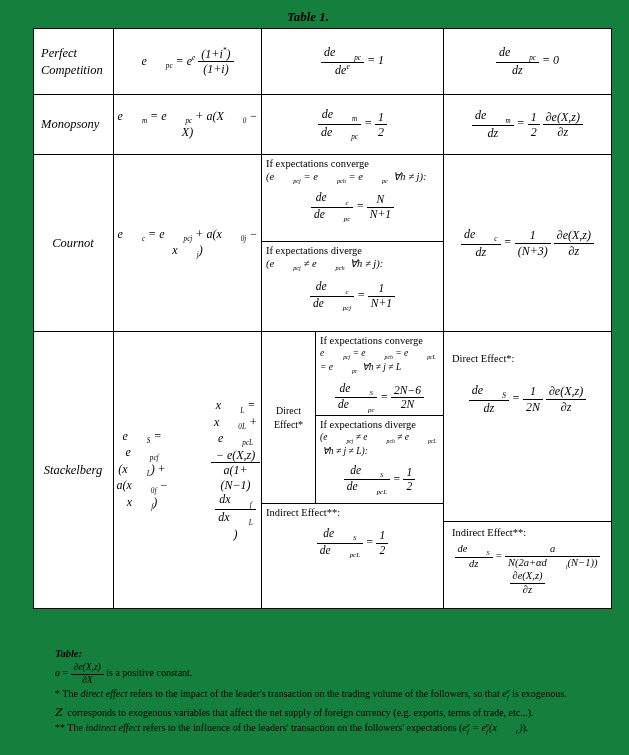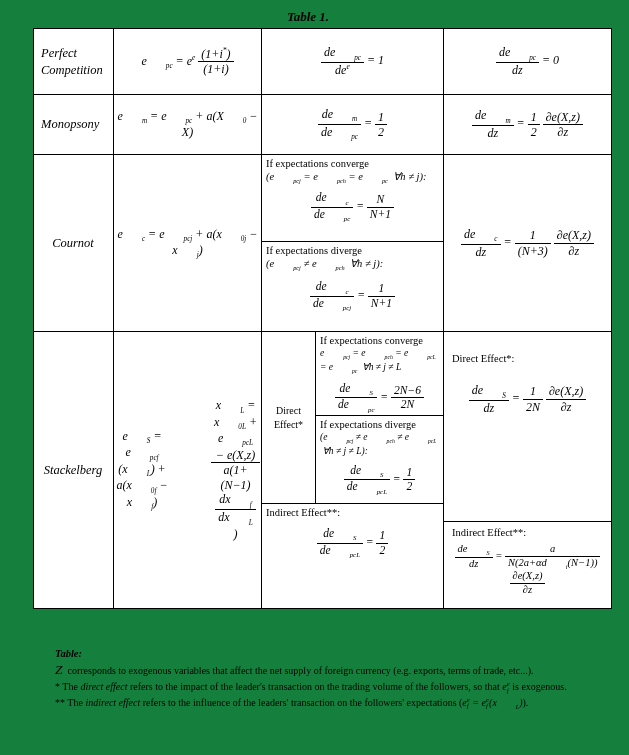--- a/index.html
+++ b/index.html
@@ -132,25 +132,26 @@
           <div class="sublabel" style="padding-left:8px;padding-top:4px">Indirect Effect**:</div>
           <div class="m mt4 s10"><span class="fr"><span class="nu">de<sub>S</sub></span><span class="de">dz</span></span> = <span class="fr"><span class="nu">a</span><span class="de">N(2a+αd<sub>i</sub>(N−1))</span></span> <span class="fr"><span class="nu">∂e(X,z)</span><span class="de">∂z</span></span></div>
         </div>
       </td>
     </tr>
   </tbody>
     </table>
 
   <div class="notes">
     <div class="nlabel">Table:</div>
-    <div class="nline"><span class="bigvar">Z</span>&nbsp; corresponds to exogenous variables that affect the net supply of foreign currency (e.g. exports, terms of trade, etc...).</div>
+    <div class="nline"><span class="m">a</span> = <span class="m"><span class="fr"><span class="nu">∂e(X,z)</span><span class="de">∂X</span></span></span> is a positive constant.</div>
     <div class="nline mt4">* The <i>direct effect</i> refers to the impact of the leader's transaction on the trading volume of the followers, so that <span class="m">e<span class="ss">
             <span>e</span>
             <span>f</span>
           </span></span> is exogenous.</div>
+    <div class="nline"><span class="bigvar">Z</span>&nbsp; corresponds to exogenous variables that affect the net supply of foreign currency (e.g. exports, terms of trade, etc...).</div>
     <div class="nline mt4">** The <i>indirect effect</i> refers to the influence of the leaders' transaction on the followers' expectations (<span class="m">e<span class="ss">
             <span>e</span>
             <span>f</span>
           </span> = e<span class="ss">
             <span>e</span>
             <span>f</span>
           </span>(x<sub>L</sub>)</span>).</div>
   </div>
 
 </div>

